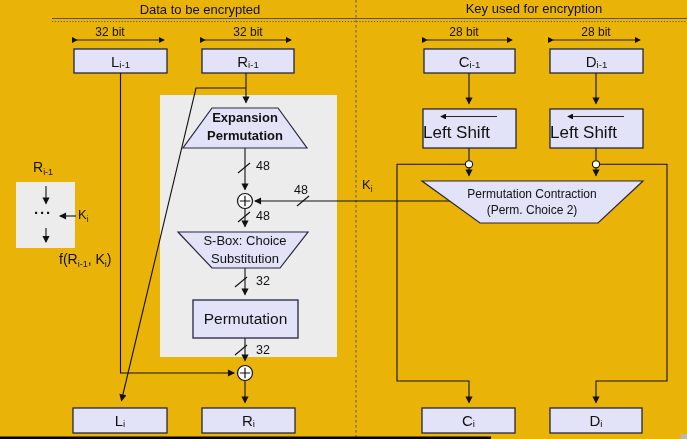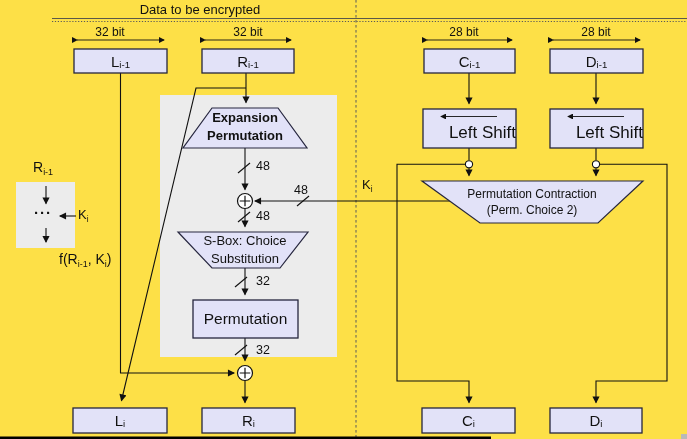--- a/index.html
+++ b/index.html
@@ -1,31 +1,31 @@
 <!DOCTYPE html>
 <html><head>
 <meta charset="utf-8">
 <style>
   html,body{margin:0;padding:0;background:#fff;}
   #stage{
-    position:relative;width:687px;height:439px;background:#fde047;
+    position:relative;width:687px;height:439px;background:#eab308;
     font-family:"Liberation Sans", sans-serif;color:#111;overflow:hidden;
   }
   #lines{position:absolute;left:0;top:0;width:687px;height:439px;}
   .txt{position:absolute;white-space:nowrap;color:#111;}
   .ctr{text-align:center;}
   .title{font-size:13px;}
   .bit{font-size:12px;}
   .bus{font-size:12.5px;}
   .boxlabel{
     position:absolute;display:flex;align-items:center;justify-content:center;
     font-size:15px;color:#111;
   }
   .shiftlabel{
-    position:absolute;display:flex;align-items:flex-end;justify-content:flex-end;
+    position:absolute;display:flex;align-items:flex-end;justify-content:flex-start;
     font-size:17px;padding-bottom:5px;box-sizing:border-box;color:#111;
   }
   .permlabel{font-size:15.5px;}
   .trap{font-size:13px;line-height:18px;}
   .trap-sm{font-size:12px;line-height:16px;}
   .sub{font-size:0.64em;position:relative;top:0.32em;letter-spacing:0;}
   .klbl{font-size:13px;}
   .legend-r,.legend-f{font-size:14px;}
   .legend-dots{font-size:15px;letter-spacing:1px;font-weight:bold;}
 </style>
@@ -124,20 +124,21 @@
       <path d="M46 186 V203.5" marker-end="url(#ah)"></path>
       <path d="M76 216 H60" marker-end="url(#ah)"></path>
       <path d="M46 228 V242" marker-end="url(#ah)"></path>
     </g>
 
     <rect x="0" y="436.5" width="491" height="2.5" fill="#000"></rect>
     <rect x="681" y="434" width="6" height="5" fill="#b9b9b9"></rect>
   </svg>
 
   <div class="txt title ctr" style="left:100px;top:2px;width:200px;">Data to be encrypted</div>
+  <div class="txt title ctr" style="left:434px;top:1px;width:200px;">Key used for encryption</div>
 
   <div class="txt bit ctr" style="left:60px;top:25px;width:100px;">32 bit</div>
   <div class="txt bit ctr" style="left:198px;top:25px;width:100px;">32 bit</div>
   <div class="txt bit ctr" style="left:414px;top:25px;width:100px;">28 bit</div>
   <div class="txt bit ctr" style="left:546px;top:25px;width:100px;">28 bit</div>
 
   <div class="boxlabel" style="left:74px;top:49px;width:93px;height:24px;">
     <span>L</span>
       <span class="sub">i-1</span>
   </div>

